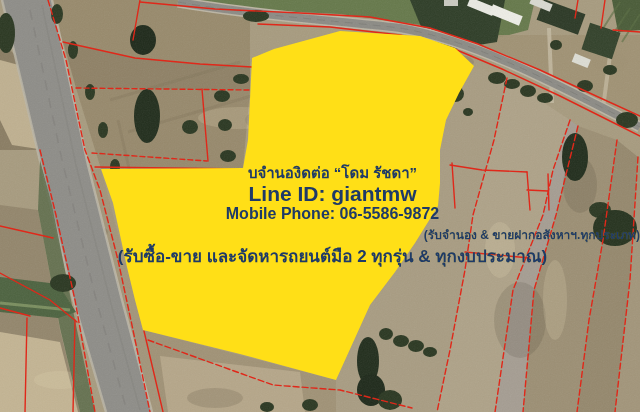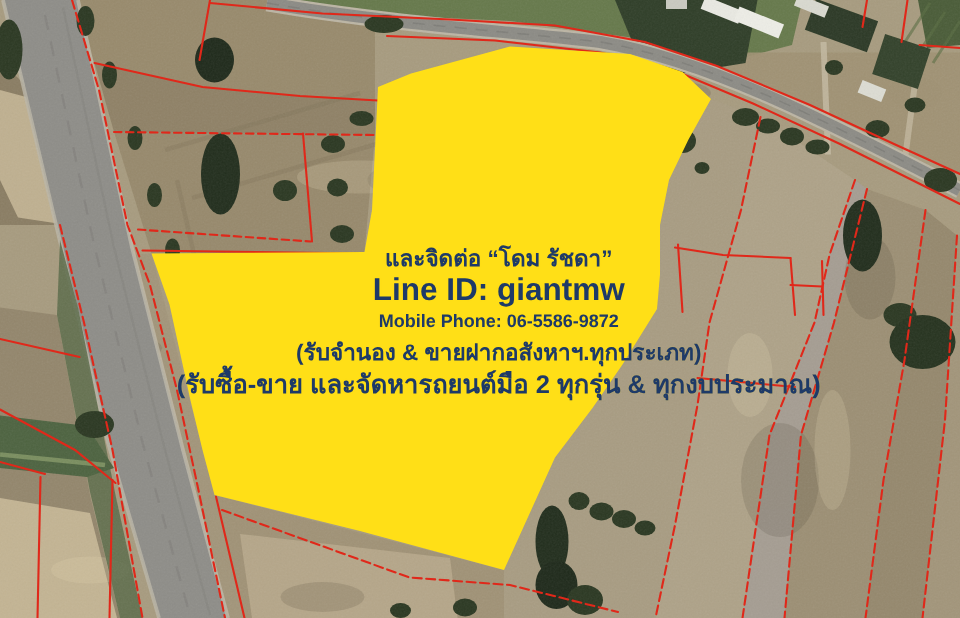--- a/index.html
+++ b/index.html
@@ -10,22 +10,22 @@
   .stage svg{position:absolute;left:0;top:0;}
   .overlay{
     position:absolute;left:25px;right:0;top:163px;
     text-align:center;font-weight:bold;line-height:20.5px;
     text-shadow:0 0 1px rgba(255,224,0,.35);
     pointer-events:none;
   }
   .l{white-space:nowrap;}
   .l1{font-size:15px;}
   .l2{font-size:21px;}
-  .l3{font-size:12px;}
-  .l4{font-size:15px;line-height:21px;}
+  .l3{font-size:16px;}
+  .l4{font-size:12px;line-height:21px;text-align:right;}
   .l5{font-size:17px;line-height:21px;}
 </style>
 </head>
 <body>
 
 <div class="stage">
 <svg width="640" height="412" viewBox="0 0 640 412">
   <defs>
     <filter id="grain" x="0" y="0" width="100%" height="100%">
       <feTurbulence type="fractalNoise" baseFrequency="0.85" numOctaves="2" stitchTiles="stitch"></feTurbulence>
@@ -199,19 +199,19 @@
     <path d="M452,163 L455,208"></path>
     <path d="M527,172 L530,210 M548,174 L549,210 M527,190 L548,191"></path>
     <path d="M465,252 L530,258"></path>
     <path d="M605,0 L601,28 M578,0 L575,18 M613,30 L640,32"></path>
   </g>
 
   <polygon points="101,169 243,168 248,140 252,58 274,49 340,31 420,36 455,48 474,66 459,93 446,120 440,150 440,183 438,206 415,243 395,272 370,305 336,380 240,354 143,330 135,300 127,267 113,203" fill="#FFDF17"></polygon>
 </svg>
 
 <div class="overlay" style="color: rgb(30, 58, 104);">
-  <div class="l l1">และจิดต่อ “โดม รัชดา”</div>
+  <div class="l l1">บจำนองิดต่อ “โดม รัชดา”</div>
   <div class="l l2">Line ID: giantmw</div>
   <div class="l l3">Mobile Phone: 06-5586-9872</div>
   <div class="l l4">(รับจำนอง &amp; ขายฝากอสังหาฯ.ทุกประเภท)</div>
   <div class="l l5">(รับซื้อ-ขาย และจัดหารถยนต์มือ 2 ทุกรุ่น &amp; ทุกงบประมาณ)</div>
 </div>
 </div>
 
 </body></html>

